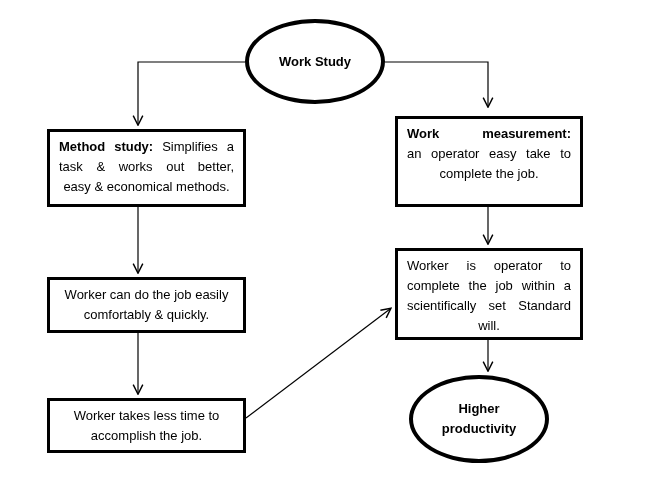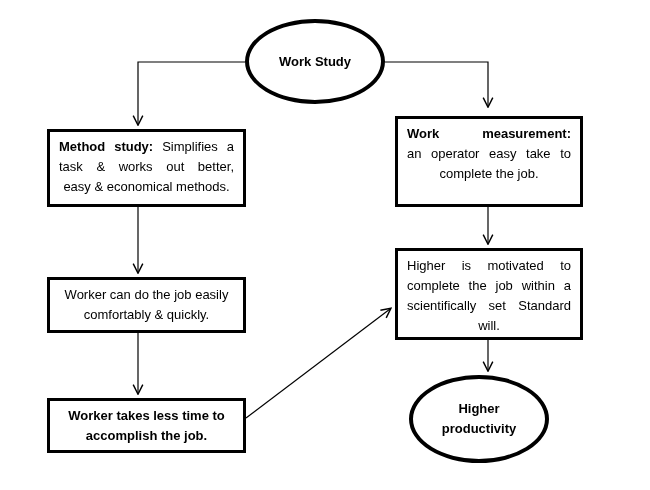--- a/index.html
+++ b/index.html
@@ -42,21 +42,21 @@
     font-weight: bold;
     font-size: 13px;
     text-align: center;
   }
   .ellipse .tline { line-height: 20px; }
   #work-study          { left: 245px; top: 19px;  width: 140px; height: 85px; }
   #method-study        { left: 47px;  top: 129px; width: 199px; height: 78px; }
   #work-measurement    { left: 395px; top: 116px; width: 188px; height: 91px; }
   #worker-easily       { left: 47px;  top: 277px; width: 199px; height: 56px; }
   #worker-motivated    { left: 395px; top: 248px; width: 188px; height: 92px; }
-  #worker-less-time    { left: 47px;  top: 398px; width: 199px; height: 55px; font-weight: bold; }
+  #worker-less-time    { left: 47px;  top: 398px; width: 199px; height: 55px; }
   #higher-productivity { left: 409px; top: 375px; width: 140px; height: 88px; }
 </style>
 </head>
 <body>
 
 <div class="canvas">
 
   <svg class="connectors" viewBox="0 0 650 490" xmlns="http://www.w3.org/2000/svg">
     <defs>
       <marker id="arrow" viewBox="0 0 10 10" refX="8" refY="5" markerWidth="10" markerHeight="10" orient="auto-start-reverse">
@@ -87,21 +87,21 @@
     <div class="tline j">an operator easy take to</div>
     <div class="tline lastline">complete the job.</div>
   </div>
 
   <div class="node rect" id="worker-easily">
     <div class="tline lastline">Worker can do the job easily</div>
     <div class="tline lastline">comfortably &amp; quickly.</div>
   </div>
 
   <div class="node rect" id="worker-motivated">
-    <div class="tline j">Higher is motivated to</div>
+    <div class="tline j">Worker is operator to</div>
     <div class="tline j">complete the job within a</div>
     <div class="tline j">scientifically set Standard</div>
     <div class="tline lastline">will.</div>
   </div>
 
   <div class="node rect" id="worker-less-time">
     <div class="tline lastline">Worker takes less time to</div>
     <div class="tline lastline">accomplish the job.</div>
   </div>
 

